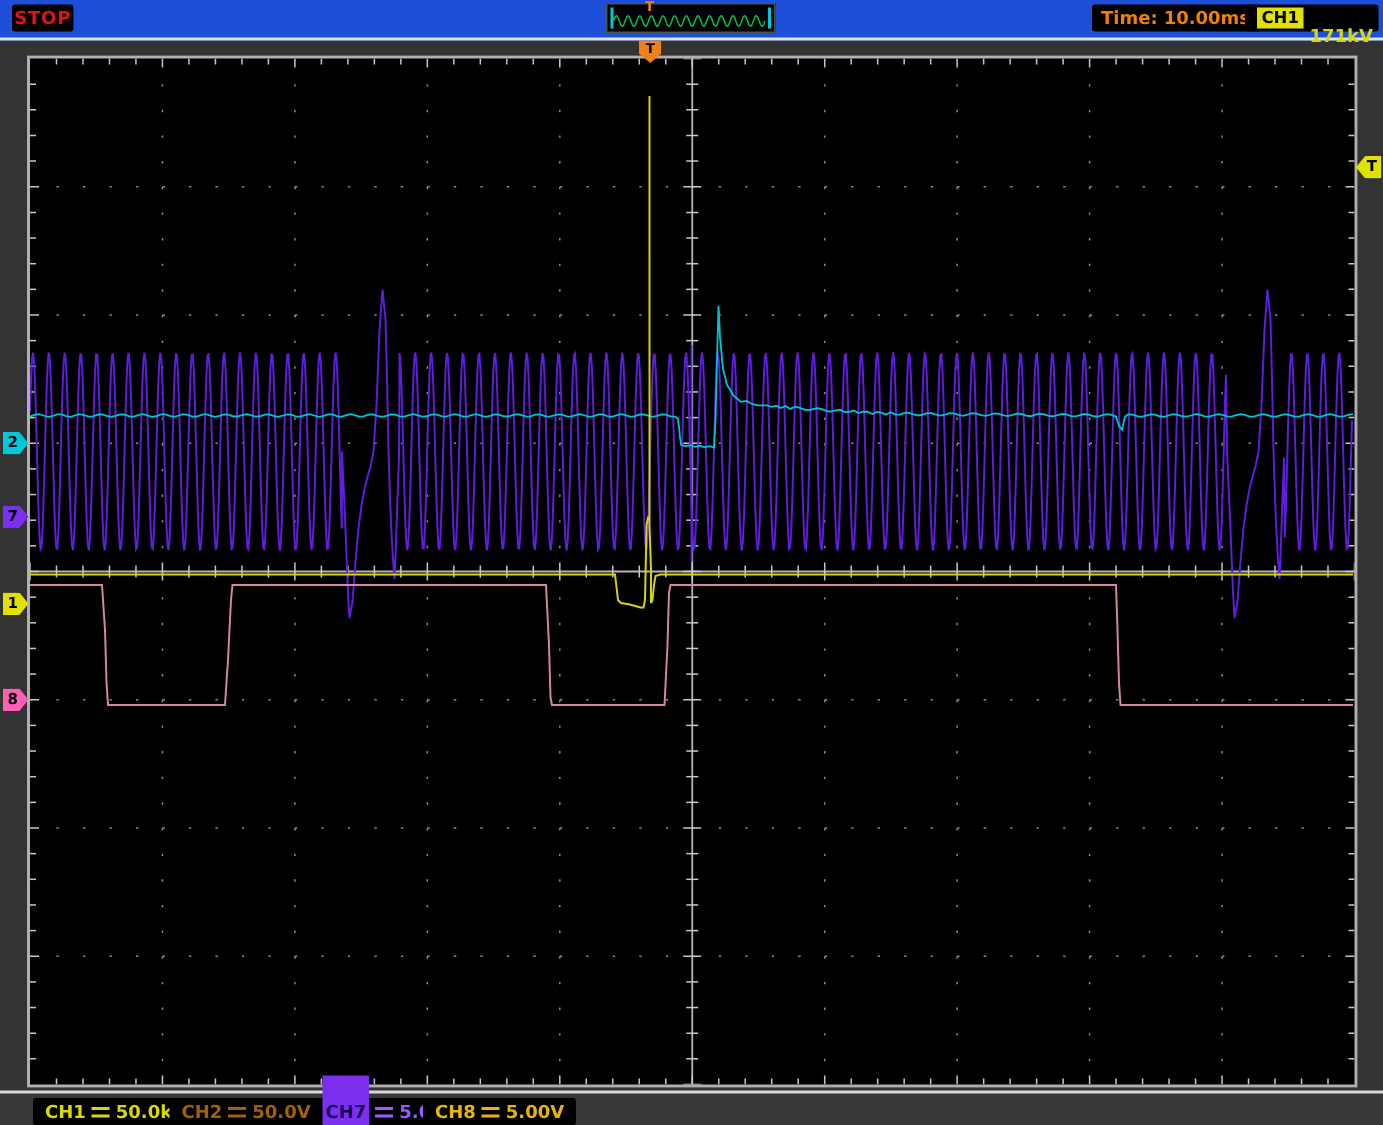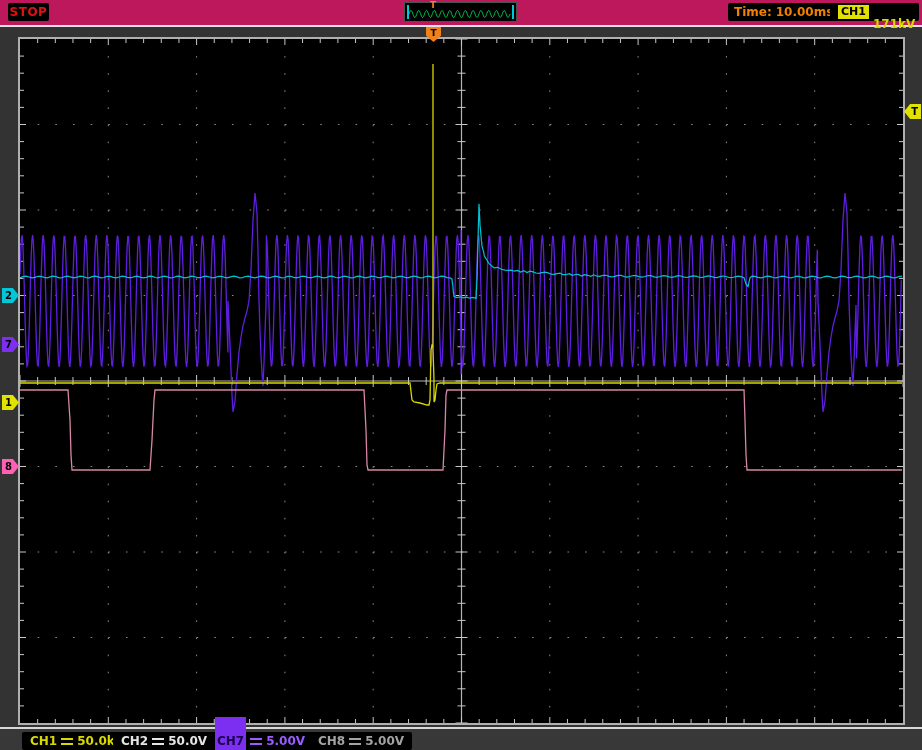--- a/index.html
+++ b/index.html
@@ -1,19 +1,19 @@
 <!DOCTYPE html>
 <html><head>
 <meta charset="utf-8">
 <style>
   html,body{margin:0;padding:0;background:#1a1a1a;}
   #page{position:relative;width:922px;height:750px;background:#333;overflow:hidden;
         font-family:"DejaVu Sans","Liberation Sans",sans-serif;}
   
-  .topbar{position:absolute;left:0;top:0;width:922px;height:25px;background:#be185d;
+  .topbar{position:absolute;left:0;top:0;width:922px;height:25px;background:#1d4ed8;
           border-bottom:2px solid #e2e2e2;box-sizing:content-box;}
   .blackbox{position:absolute;top:3px;height:18px;background:#000;display:flex;align-items:center;
             box-sizing:border-box;border-radius:2px;}
   .stopbox{left:8px;width:41px;justify-content:center;color:#e01212;font-weight:bold;font-size:12px;letter-spacing:.5px;}
   .timebox{left:728px;padding:4px 6px;font-weight:bold;font-size:12px;color:#f08000;gap:4px;}
   .trigbox{left:830px;width:89px;padding:0 4px;gap:4px;}
   .trig-src{background:#e2e200;color:#000;font-weight:bold;font-size:11px;padding:0 3px;line-height:14px;}
   .trig-lvl{color:#d8d800;font-weight:bold;font-size:12px;margin-top:24px;}
   
   .preview{position:absolute;left:404px;top:2px;width:113px;height:20px;background:#000;
@@ -392,29 +392,29 @@
   <div class="rmark" style="top: 104px; background: rgb(226, 226, 0);">
     <span>T</span>
   </div>
 
   <div class="footer">
     <div class="chip" style="left: 22px; color: rgb(216, 216, 0);">
       <span>CH1</span>
       <span class="coup"></span>
       <span>50.0kV</span>
     </div>
-    <div class="chip" style="left: 113px; color: #e5e5e5;">
+    <div class="chip" style="left: 113px; color: #a16207;">
       <span>CH2</span>
       <span class="coup"></span>
       <span>50.0V</span>
     </div>
     <div class="chip" style="left: 207px; color: rgb(154, 92, 255);">
       <span class="ch7name" style="background: rgb(124, 47, 240);">CH7</span>
       <span class="coup"></span>
       <span>5.00V</span>
     </div>
-    <div class="chip" style="left: 310px; color: #a3a3a3;">
+    <div class="chip" style="left: 282px; color: #eab308;">
       <span>CH8</span>
       <span class="coup"></span>
       <span>5.00V</span>
     </div>
   </div>
 </div>
 
 </body></html>

